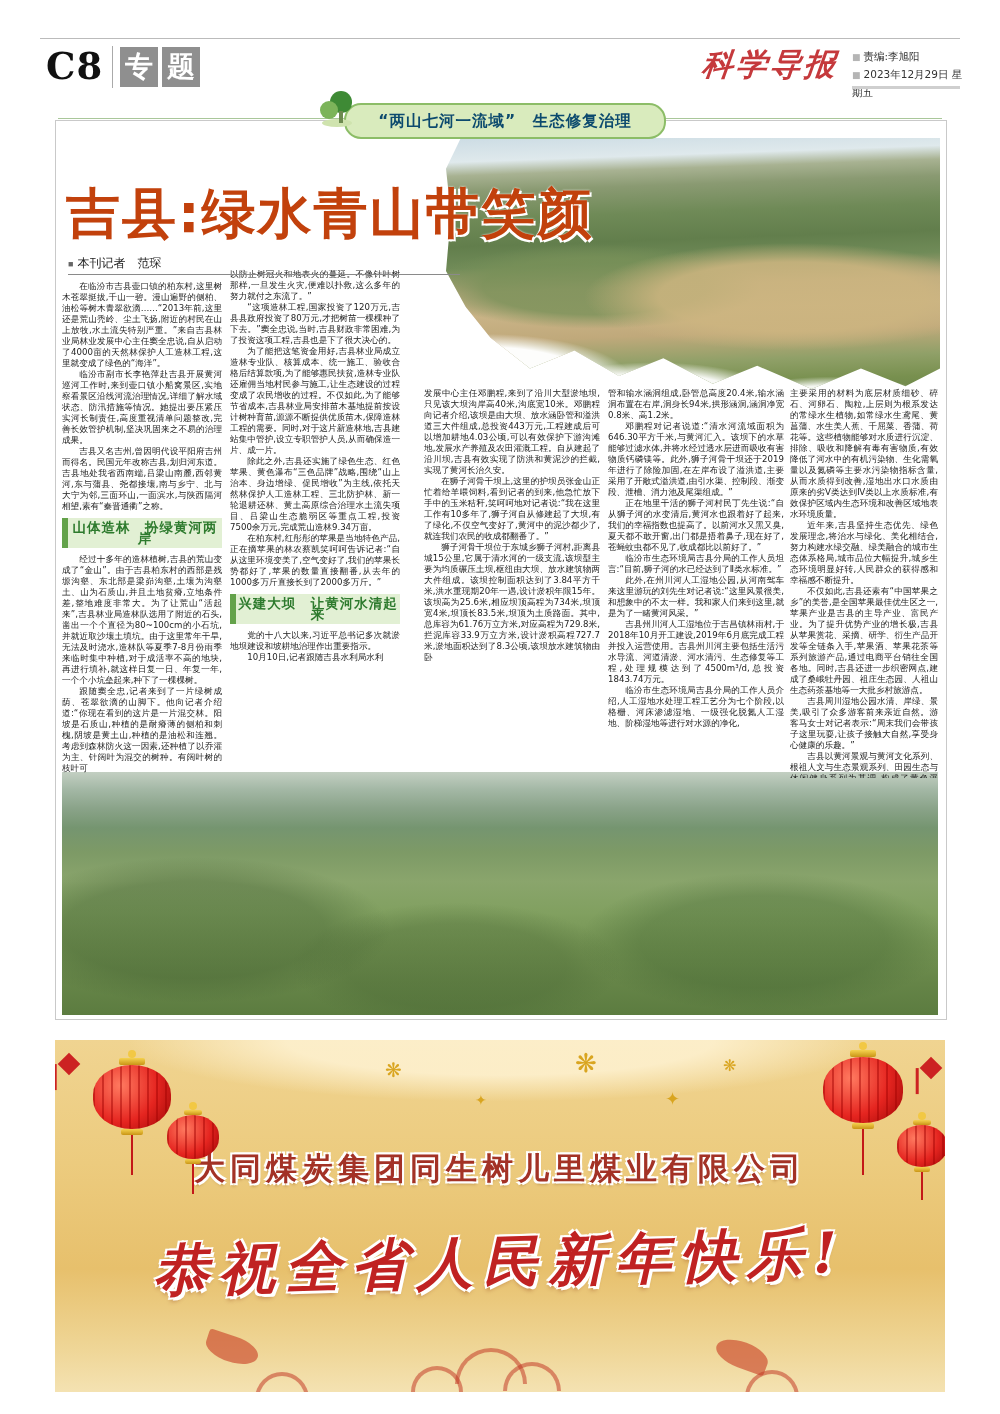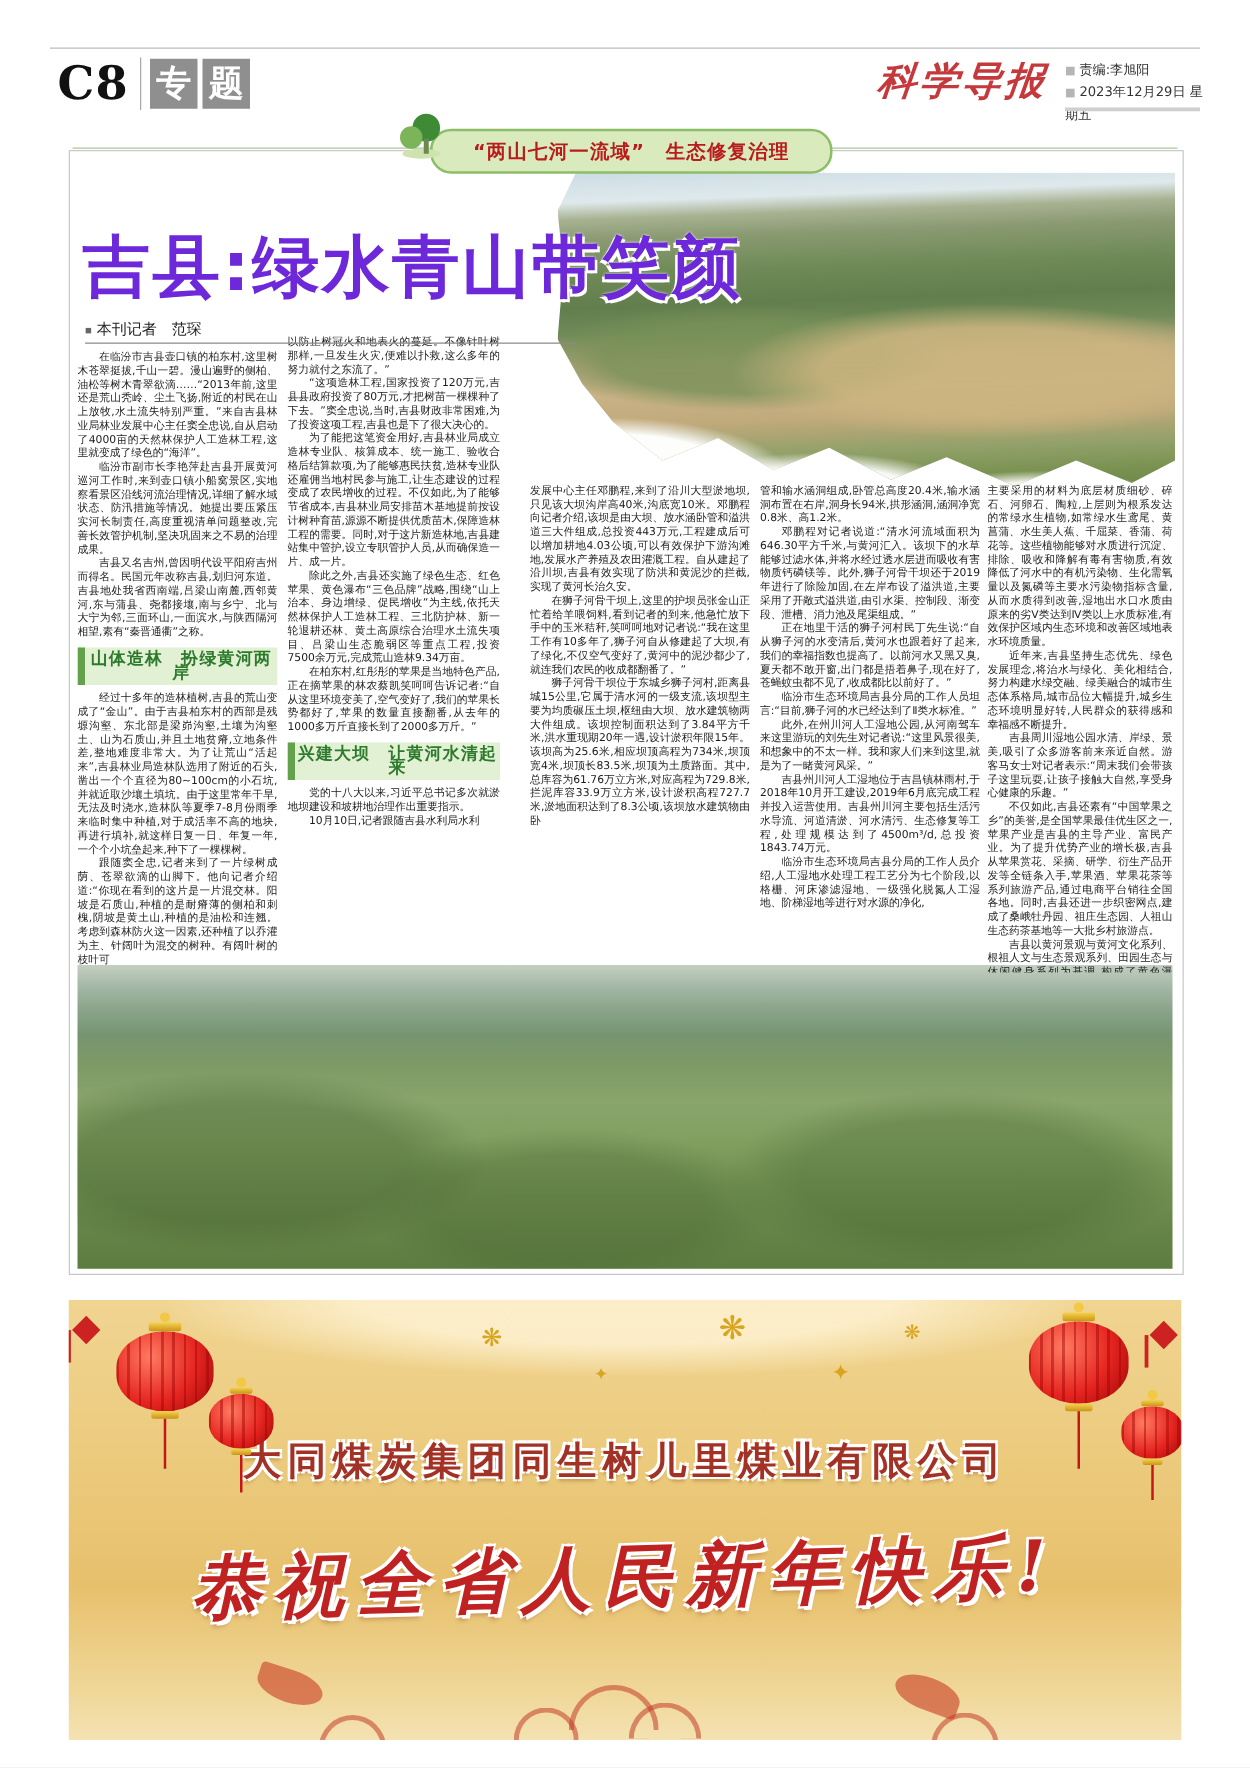--- a/index.html
+++ b/index.html
@@ -18,31 +18,31 @@
               font-family:"DejaVu Serif","Liberation Serif",serif;font-style:italic;font-weight:bold;
               font-size:31px;color:#c5393c;letter-spacing:3px;transform:skewX(-6deg);}
   .edit-block{position:absolute;left:852px;top:48px;width:112px;font-size:10.5px;color:#333;line-height:17px;}
   .edit-block .sq{color:#b5b5b5;font-size:9px;margin-right:3px;}
   .edit-underline{position:absolute;left:852px;top:86px;width:108px;height:3px;background:#cfcfcf;}
 
   
   .article-box{position:absolute;left:55px;top:120px;width:890px;height:898px;border:1px solid #c9c9c9;}
   .banner{position:absolute;left:344px;top:103px;width:318px;height:32px;background:#d9ebbd;
           border:2px solid #8cbd67;border-radius:17px;display:flex;align-items:center;justify-content:center;
-          font-size:15.5px;font-weight:bold;color:#b91c1c;letter-spacing:1px;z-index:6;}
+          font-size:15.5px;font-weight:bold;color:#0c4a6e;letter-spacing:1px;z-index:6;}
   .banner-line{position:absolute;top:118px;height:1px;background:#a9c79a;z-index:5;}
   .banner-line.l{left:58px;width:290px;} .banner-line.r{left:660px;width:282px;}
   .tree-icon{position:absolute;left:-26px;top:-14px;width:40px;height:40px;z-index:7;}
   .tree-icon .t1{position:absolute;left:10px;top:0;width:22px;height:22px;border-radius:50% 50% 45% 45%;background:#3e8a35;}
   .tree-icon .t2{position:absolute;left:0px;top:10px;width:18px;height:18px;border-radius:50%;background:#7cb45a;}
   .tree-icon .tr{position:absolute;left:19px;top:20px;width:4px;height:12px;background:#6c8a4f;}
   .tree-icon .gnd{position:absolute;left:2px;top:28px;width:30px;height:8px;border-radius:50%;background:#cfe3ae;}
 
   
-  .headline{position:absolute;left:66px;top:178px;width:600px;font-size:54px;font-weight:900;color:#6d28d9;
+  .headline{position:absolute;left:66px;top:178px;width:600px;font-size:54px;font-weight:900;color:#c2410c;
             letter-spacing:2px;z-index:4;text-shadow:0 0 2px #fff, 2px 2px 0 #fff, -2px 2px 0 #fff;}
   .byline{position:absolute;left:68px;top:255px;font-size:12px;color:#222;z-index:4;font-family:Liberation Serif, serif;}
   .byline .sq{color:#666;font-size:9px;margin-right:4px;}
   .byline-rule{position:absolute;left:68px;top:274px;width:392px;height:1px;background:#8a8a8a;z-index:4;}
 
   
   .photo-top{position:absolute;left:446px;top:138px;width:494px;height:256px;z-index:2;
     background:
       radial-gradient(ellipse 40% 26% at 8% 96%, rgba(255,255,255,.98) 0 55%, rgba(255,255,255,0) 75%),
       radial-gradient(ellipse 36% 20% at 42% 102%, rgba(255,255,255,.95) 0 50%, rgba(255,255,255,0) 72%),
@@ -173,22 +173,22 @@
     <p>正在地里干活的狮子河村民丁先生说:“自从狮子河的水变清后,黄河水也跟着好了起来,我们的幸福指数也提高了。以前河水又黑又臭,夏天都不敢开窗,出门都是捂着鼻子,现在好了,苍蝇蚊虫都不见了,收成都比以前好了。”</p>
     <p>临汾市生态环境局吉县分局的工作人员坦言:“目前,狮子河的水已经达到了Ⅱ类水标准。”</p>
     <p>此外,在州川河人工湿地公园,从河南驾车来这里游玩的刘先生对记者说:“这里风景很美,和想象中的不太一样。我和家人们来到这里,就是为了一睹黄河风采。”</p>
     <p>吉县州川河人工湿地位于吉昌镇林雨村,于2018年10月开工建设,2019年6月底完成工程并投入运营使用。吉县州川河主要包括生活污水导流、河道清淤、河水清污、生态修复等工程,处理规模达到了4500m³/d,总投资1843.74万元。</p>
     <p>临汾市生态环境局吉县分局的工作人员介绍,人工湿地水处理工程工艺分为七个阶段,以格栅、河床渗滤湿地、一级强化脱氮人工湿地、阶梯湿地等进行对水源的净化,</p>
   </div>
 
   <div class="col col5">
     <p class="cont">主要采用的材料为底层材质细砂、碎石、河卵石、陶粒,上层则为根系发达的常绿水生植物,如常绿水生鸢尾、黄菖蒲、水生美人蕉、千屈菜、香蒲、荷花等。这些植物能够对水质进行沉淀、排除、吸收和降解有毒有害物质,有效降低了河水中的有机污染物、生化需氧量以及氮磷等主要水污染物指标含量,从而水质得到改善,湿地出水口水质由原来的劣Ⅴ类达到Ⅳ类以上水质标准,有效保护区域内生态环境和改善区域地表水环境质量。</p>
     <p>近年来,吉县坚持生态优先、绿色发展理念,将治水与绿化、美化相结合,努力构建水绿交融、绿美融合的城市生态体系格局,城市品位大幅提升,城乡生态环境明显好转,人民群众的获得感和幸福感不断提升。</p>
+    <p>不仅如此,吉县还素有“中国苹果之乡”的美誉,是全国苹果最佳优生区之一,苹果产业是吉县的主导产业、富民产业。为了提升优势产业的增长极,吉县从苹果赏花、采摘、研学、衍生产品开发等全链条入手,苹果酒、苹果花茶等系列旅游产品,通过电商平台销往全国各地。同时,吉县还进一步织密网点,建成了桑峨牡丹园、祖庄生态园、人祖山生态药茶基地等一大批乡村旅游点。</p>
     <p>吉县周川湿地公园水清、岸绿、景美,吸引了众多游客前来亲近自然。游客马女士对记者表示:“周末我们会带孩子这里玩耍,让孩子接触大自然,享受身心健康的乐趣。”</p>
-    <p>不仅如此,吉县还素有“中国苹果之乡”的美誉,是全国苹果最佳优生区之一,苹果产业是吉县的主导产业、富民产业。为了提升优势产业的增长极,吉县从苹果赏花、采摘、研学、衍生产品开发等全链条入手,苹果酒、苹果花茶等系列旅游产品,通过电商平台销往全国各地。同时,吉县还进一步织密网点,建成了桑峨牡丹园、祖庄生态园、人祖山生态药茶基地等一大批乡村旅游点。</p>
     <p>吉县以黄河景观与黄河文化系列、根祖人文与生态景观系列、田园生态与休闲健身系列为基调,构成了黄色瀑布、绿色生态、红色苹果“三色旅游”画卷……</p>
   </div>
 
   <div class="ad">
 
     <div class="lantern" style="left:38px;top:10px;">
       <div class="knob"></div>
         <div class="cap" style="width:26px;height:7px;"></div>
       <div class="body" style="width:78px;height:64px;"></div>
       <div class="foot" style="width:22px;height:6px;"></div>

